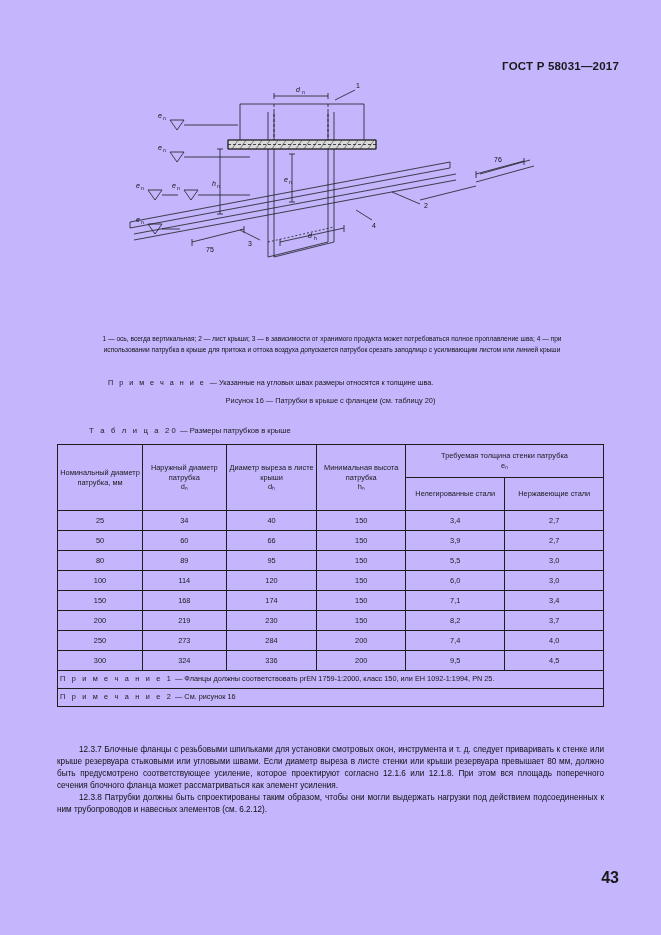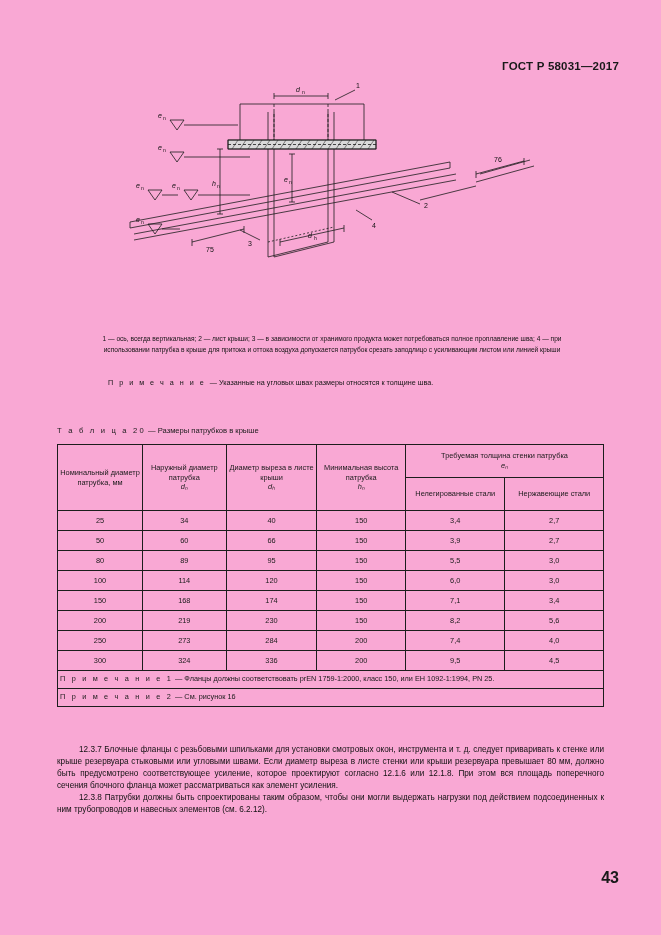--- a/index.html
+++ b/index.html
@@ -4,21 +4,21 @@
 <style>
   html, body {
     margin: 0;
     padding: 0;
     background: #c9c9c9;
   }
   .page {
     position: relative;
     width: 661px;
     height: 935px;
-    background: #f9a8d4;
+    background: #c4b5fd;
     overflow: hidden;
     font-family: "Liberation Sans", sans-serif;
     color: #1a1a1a;
   }
   .header {
     position: absolute;
     top: 60px;
     right: 42px;
     font-size: 11.5px;
     font-weight: bold;
@@ -61,20 +61,21 @@
     font-size: 7.4px;
   }
   .table-title {
     position: absolute;
     top: 426px;
     left: 57px;
     font-size: 7.6px;
   }
   .table-title .sp {
     letter-spacing: 2.2px;
+    margin-left: 32px;
   }
   table.tbl {
     position: absolute;
     top: 444px;
     left: 57px;
     width: 547px;
     border-collapse: collapse;
     font-size: 7.4px;
   }
   table.tbl td, table.tbl th {
@@ -84,21 +85,21 @@
     padding: 3px 2px;
     font-weight: normal;
   }
   table.tbl th {
     height: 40px;
     line-height: 1.35;
   }
   table.tbl td.datacell {
     height: 13px;
   }
-  .it { font-style: italic; }
+  .it { }
   .notecell {
     text-align: left !important;
     padding: 4px 6px 4px 8px;
     line-height: 1.5;
     font-size: 7.3px;
   }
   .notecell .sp { letter-spacing: 2.2px; }
   .body-text {
     position: absolute;
     left: 57px;
@@ -262,20 +263,21 @@
     </svg>
   </div>
 
   <div class="fig-caption-block">1 — ось, всегда вертикальная; 2 — лист крыши; 3 — в зависимости от хранимого продукта может потребоваться полное проплавление шва; 4 — при использовании патрубка в крыше для притока и оттока воздуха допускается патрубок срезать заподлицо с усиливающим листом или линией крыши</div>
 
   <div class="note-line">
     <span class="sp">П р и м е ч а н и е</span>
     &nbsp;<span>— Указанные на угловых швах размеры относятся к толщине шва.</span>
   </div>
 
+  <div class="fig-num">Рисунок 16 — Патрубки в крыше с фланцем (см. таблицу 20)</div>
 
   <div class="table-title">
     <span class="sp">Т а б л и ц а   20</span>
     <span>— Размеры патрубков в крыше</span>
   </div>
 
   <table class="tbl">
     <tbody>
         <tr>
       <th rowspan="2" style="width:84px">Номинальный диаметр патрубка, мм</th>
@@ -340,21 +342,21 @@
       <td class="datacell">150</td>
       <td class="datacell">7,1</td>
       <td class="datacell">3,4</td>
     </tr>
     <tr>
       <td class="datacell">200</td>
       <td class="datacell">219</td>
       <td class="datacell">230</td>
       <td class="datacell">150</td>
       <td class="datacell">8,2</td>
-      <td class="datacell">5,6</td>
+      <td class="datacell">3,7</td>
     </tr>
     <tr>
       <td class="datacell">250</td>
       <td class="datacell">273</td>
       <td class="datacell">284</td>
       <td class="datacell">200</td>
       <td class="datacell">7,4</td>
       <td class="datacell">4,0</td>
     </tr>
     <tr>

